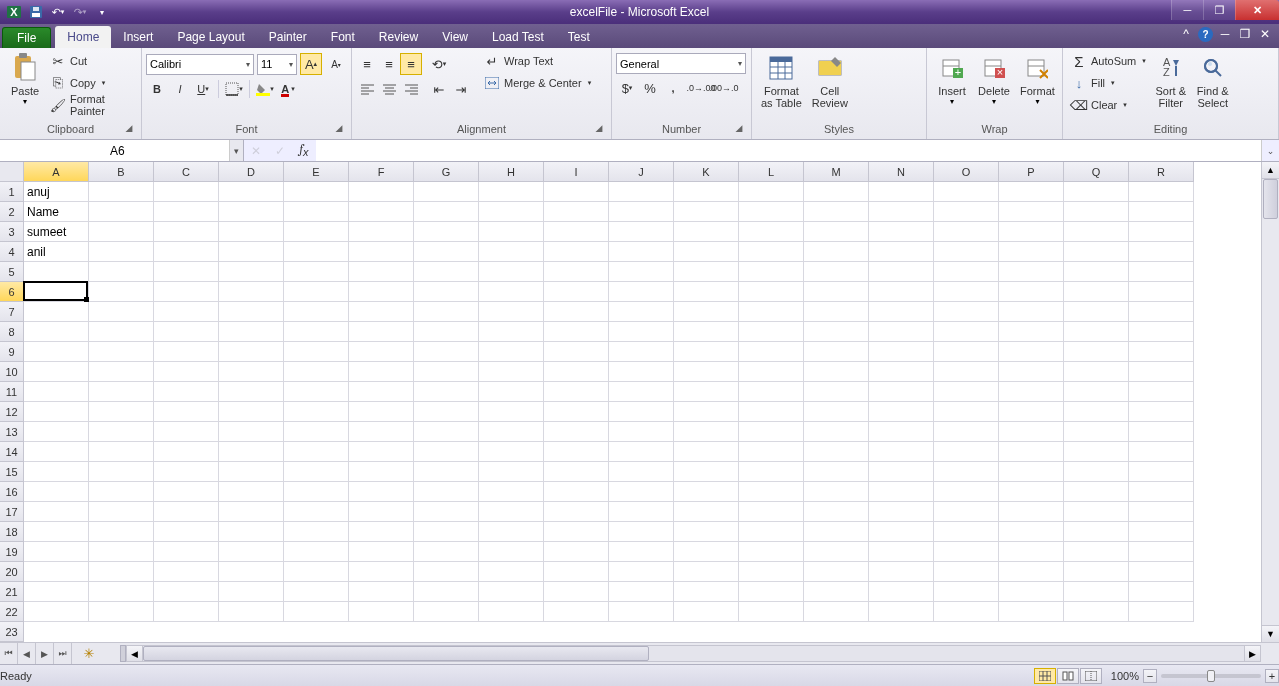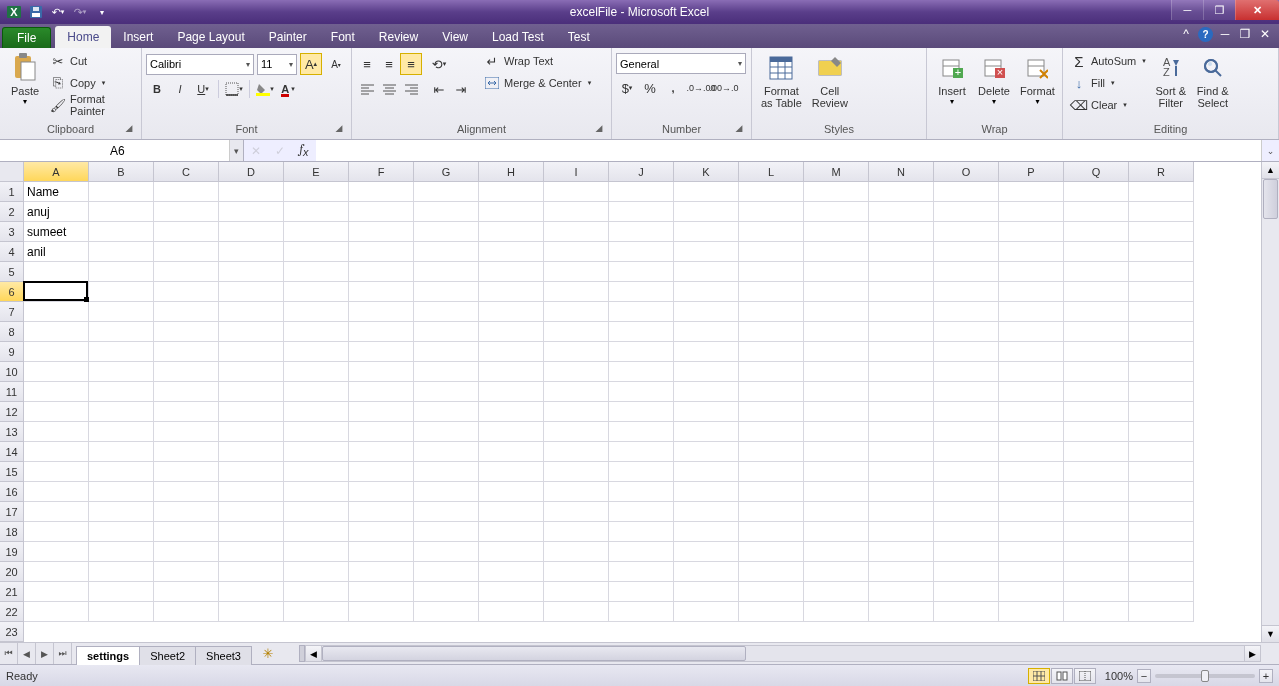--- a/index.html
+++ b/index.html
@@ -83,21 +83,21 @@
 .sheettab.active { background:#fff; font-weight:bold; z-index:2;}
 .newsheet { width:22px; display:flex; align-items:center; justify-content:center; cursor:pointer; font-size:13px; color:#b58000; margin-left:6px;}
 .hscroll { flex:1; display:flex; align-items:center; margin-left:20px;}
 .hscroll .arrow { width:17px; height:17px; display:flex; align-items:center; justify-content:center; font-size:9px; border:1px solid #c5c5d0; background:linear-gradient(#f4f4f8,#e0e0e8); cursor:pointer;}
 .hscroll .splitter { width:6px; height:17px; background:#d0d0da; border:1px solid #b0b0c0; cursor:col-resize;}
 .hscroll .track { flex:1; height:17px; background:#e4e4ec; border-top:1px solid #c5c5d0; border-bottom:1px solid #c5c5d0; position:relative;}
 .hscroll .thumb { position:absolute; left:0; width:46%; top:0; bottom:0; background:linear-gradient(#e8e8f0,#d4d4e0); border:1px solid #b0b0c0; border-radius:2px; cursor:pointer;}
 .hscroll .resizer { width:18px; height:17px; display:flex; align-items:center; justify-content:center;}
 
 
-.statusbar { height:22px; background:linear-gradient(#e8e8f2,#d8d8e6); border-top:1px solid #b0b0c0; display:flex; align-items:center; padding:0 6px; font-size:11px; color:#333;}
+.statusbar { height:22px; background:linear-gradient(#e8e8f2,#d8d8e6); border-top:1px solid #b0b0c0; display:flex; align-items:center; padding:0 0; font-size:11px; color:#333;}
 .statusbar .right { margin-left:auto; display:flex; align-items:center; gap:1px;}
 .statusbar .viewbtn { width:22px; height:16px; border:1px solid #b0b0c0; background:linear-gradient(#f4f4f8,#e4e4ec); display:flex; align-items:center; justify-content:center; font-size:10px; cursor:pointer;}
 .statusbar .viewbtn.active { background:#ffe9a5; border-color:#d6b000;}
 .statusbar .zoom { display:flex; align-items:center; gap:4px; margin-left:8px;}
 .statusbar .zslider { width:100px; height:4px; background:#c5c5d0; position:relative; border-radius:2px;}
 .statusbar .zslider .h { position:absolute; left:50%; top:-4px; width:8px; height:12px; background:#f0f0f5; border:1px solid #888; border-radius:2px; transform:translateX(-50%); cursor:pointer;}
 .statusbar .zbtn { width:14px; height:14px; border:1px solid #b0b0c0; display:flex; align-items:center; justify-content:center; font-size:11px; cursor:pointer; background:linear-gradient(#f4f4f8,#e4e4ec);}
 
 svg { display:block; }
 </style>
@@ -495,41 +495,41 @@
         <div class="rowhead">17</div>
         <div class="rowhead">18</div>
         <div class="rowhead">19</div>
         <div class="rowhead">20</div>
         <div class="rowhead">21</div>
         <div class="rowhead">22</div>
         <div class="rowhead">23</div>
       </div>
     <div class="cells" id="cells">
         <div class="row">
+          <div class="cell" style="width: 65px;">anuj</div>
+          <div class="cell" style="width: 65px;"></div>
+          <div class="cell" style="width: 65px;"></div>
+          <div class="cell" style="width: 65px;"></div>
+          <div class="cell" style="width: 65px;"></div>
+          <div class="cell" style="width: 65px;"></div>
+          <div class="cell" style="width: 65px;"></div>
+          <div class="cell" style="width: 65px;"></div>
+          <div class="cell" style="width: 65px;"></div>
+          <div class="cell" style="width: 65px;"></div>
+          <div class="cell" style="width: 65px;"></div>
+          <div class="cell" style="width: 65px;"></div>
+          <div class="cell" style="width: 65px;"></div>
+          <div class="cell" style="width: 65px;"></div>
+          <div class="cell" style="width: 65px;"></div>
+          <div class="cell" style="width: 65px;"></div>
+          <div class="cell" style="width: 65px;"></div>
+          <div class="cell" style="width: 65px;"></div>
+        </div>
+        <div class="row">
           <div class="cell" style="width: 65px;">Name</div>
-          <div class="cell" style="width: 65px;"></div>
-          <div class="cell" style="width: 65px;"></div>
-          <div class="cell" style="width: 65px;"></div>
-          <div class="cell" style="width: 65px;"></div>
-          <div class="cell" style="width: 65px;"></div>
-          <div class="cell" style="width: 65px;"></div>
-          <div class="cell" style="width: 65px;"></div>
-          <div class="cell" style="width: 65px;"></div>
-          <div class="cell" style="width: 65px;"></div>
-          <div class="cell" style="width: 65px;"></div>
-          <div class="cell" style="width: 65px;"></div>
-          <div class="cell" style="width: 65px;"></div>
-          <div class="cell" style="width: 65px;"></div>
-          <div class="cell" style="width: 65px;"></div>
-          <div class="cell" style="width: 65px;"></div>
-          <div class="cell" style="width: 65px;"></div>
-          <div class="cell" style="width: 65px;"></div>
-        </div>
-        <div class="row">
-          <div class="cell" style="width: 65px;">anuj</div>
           <div class="cell" style="width: 65px;"></div>
           <div class="cell" style="width: 65px;"></div>
           <div class="cell" style="width: 65px;"></div>
           <div class="cell" style="width: 65px;"></div>
           <div class="cell" style="width: 65px;"></div>
           <div class="cell" style="width: 65px;"></div>
           <div class="cell" style="width: 65px;"></div>
           <div class="cell" style="width: 65px;"></div>
           <div class="cell" style="width: 65px;"></div>
           <div class="cell" style="width: 65px;"></div>
@@ -953,25 +953,20 @@
   </div>
 </div>
 
 <div class="sheettabs">
   <div class="nav">
     <div class="navbtn">⏮</div>
     <div class="navbtn">◀</div>
     <div class="navbtn">▶</div>
     <div class="navbtn">⏭</div>
   </div>
-  <div class="tabs-ct" id="sheettabs">
-      <div class="sheettab active">settings</div>
-      <div class="sheettab">Sheet2</div>
-      <div class="sheettab">Sheet3</div>
-    </div>
   <div class="newsheet">✳</div>
   <div class="hscroll">
     <div class="splitter"></div>
     <div class="arrow">◀</div>
     <div class="track">
         <div class="thumb"></div>
       </div>
     <div class="arrow">▶</div>
     <div class="resizer"></div>
   </div>

